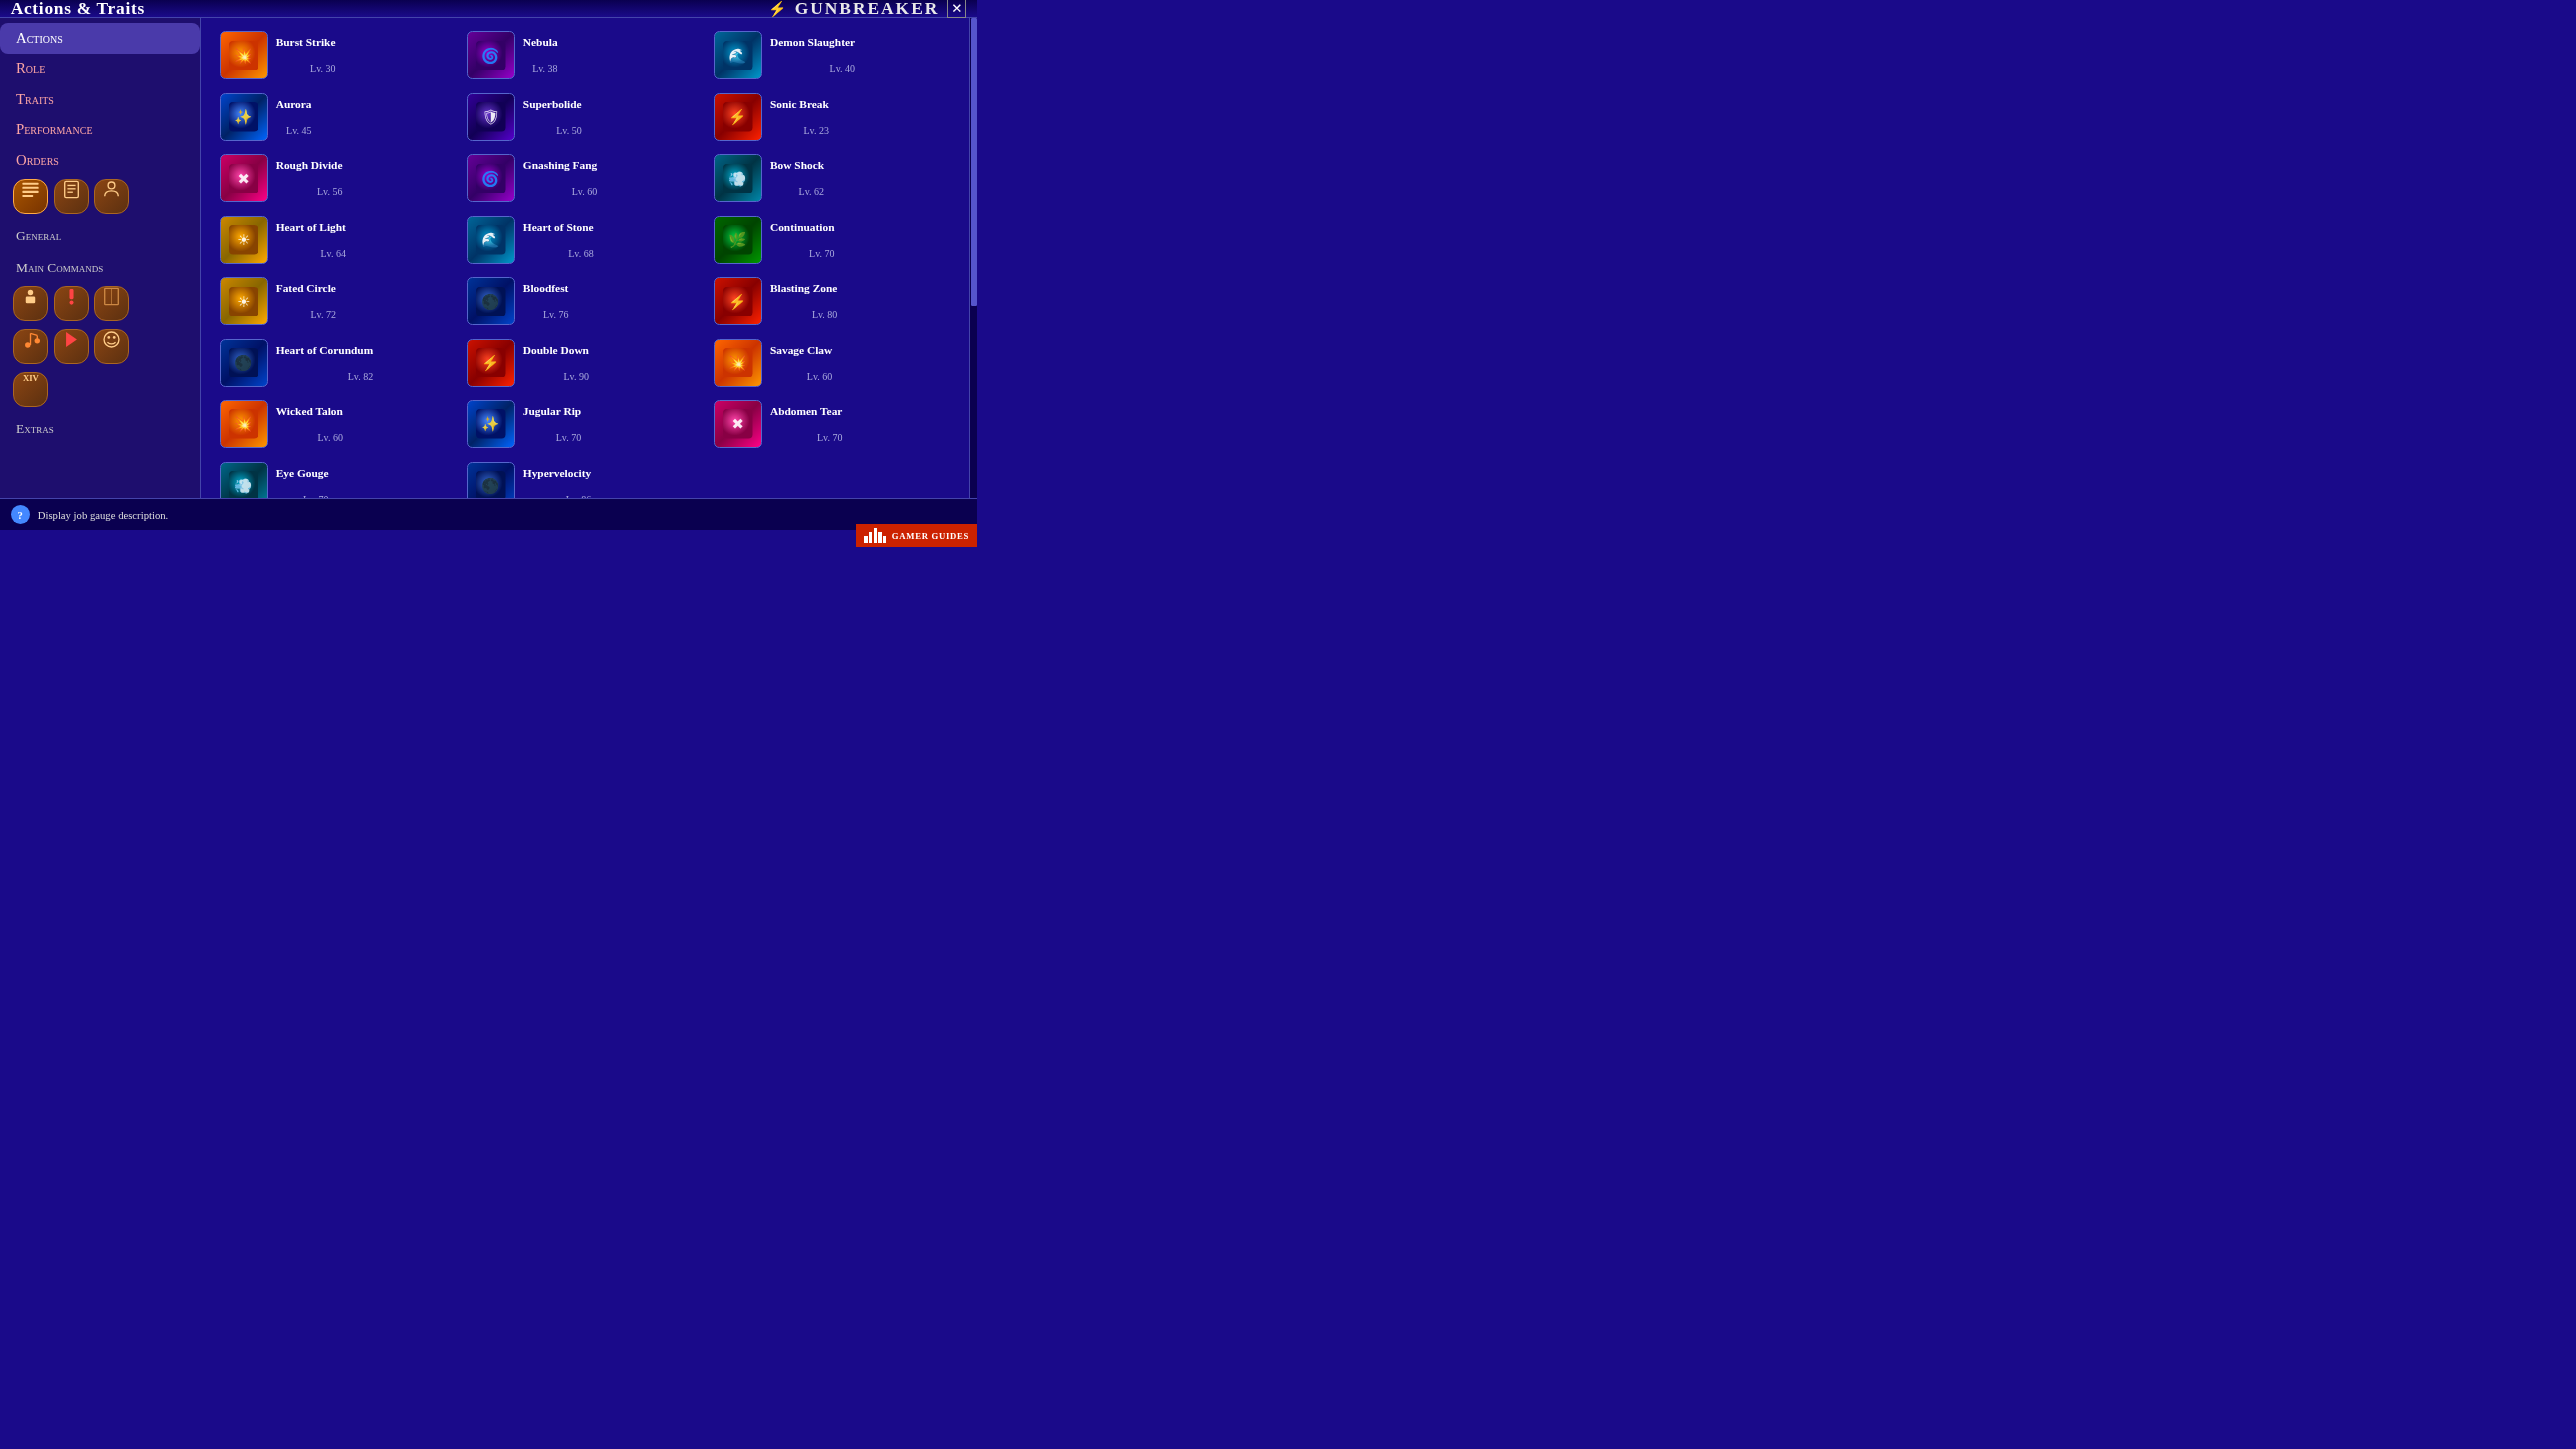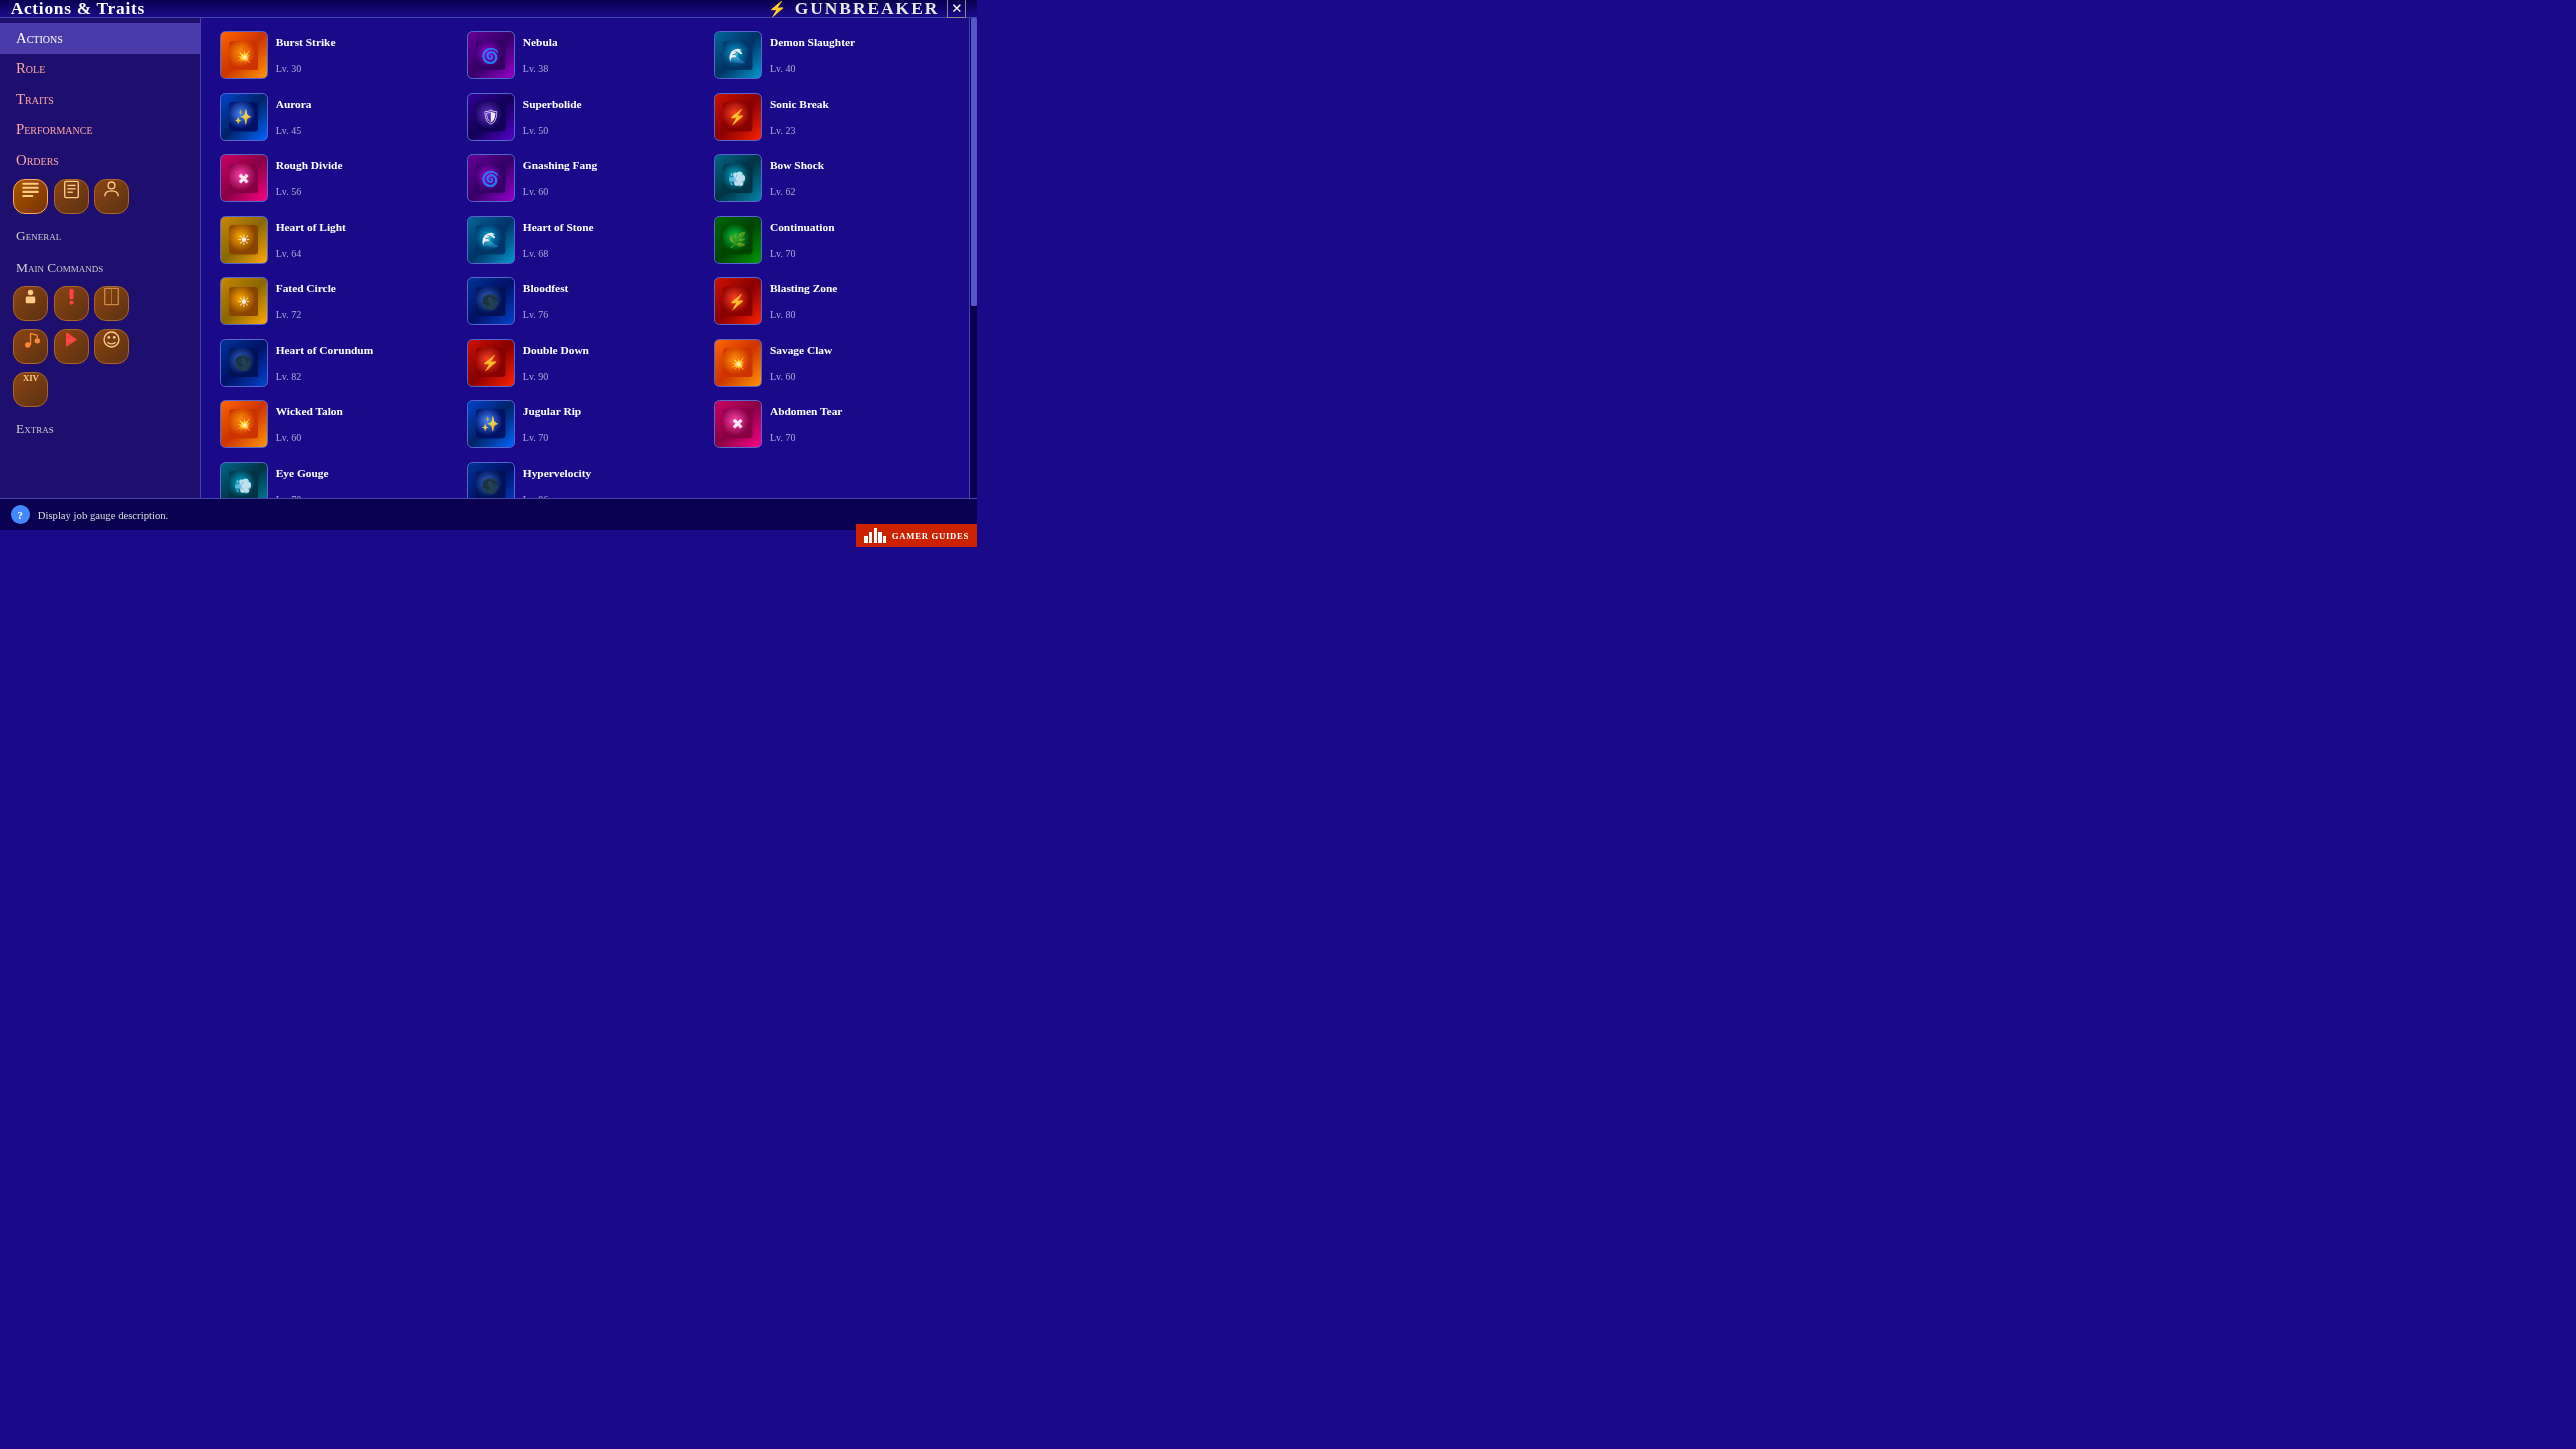--- a/index.html
+++ b/index.html
@@ -74,20 +74,21 @@
     .sidebar-item {
       padding: 6.7px 16px;
       font-size: 14.8px;
       cursor: pointer;
       color: #fca5a5;
       font-variant: small-caps;
     }
     .sidebar-item.active {
       background: #4a3aaa;
       color: #fff;
+      border-radius: 8px;
     }
     .sidebar-section-title {
       padding: 6.7px 16px;
       font-size: 13.4px;
       color: #ccc;
       font-variant: small-caps;
       margin-top: 2.7px;
     }
     .sidebar-icons-row {
       display: flex;
@@ -150,20 +151,21 @@
       display: flex;
       align-items: center;
       justify-content: center;
       font-size: 19px;
       overflow: hidden;
       position: relative;
     }
     .skill-info {
       display: flex;
       flex-direction: column;
+      align-items: flex-end;
     }
     .skill-name {
       font-size: 11.4px;
       color: #ffffff;
       font-weight: bold;
     }
     .skill-level {
       font-size: 10px;
       color: #aaaadd;
       margin-top: 15px;

